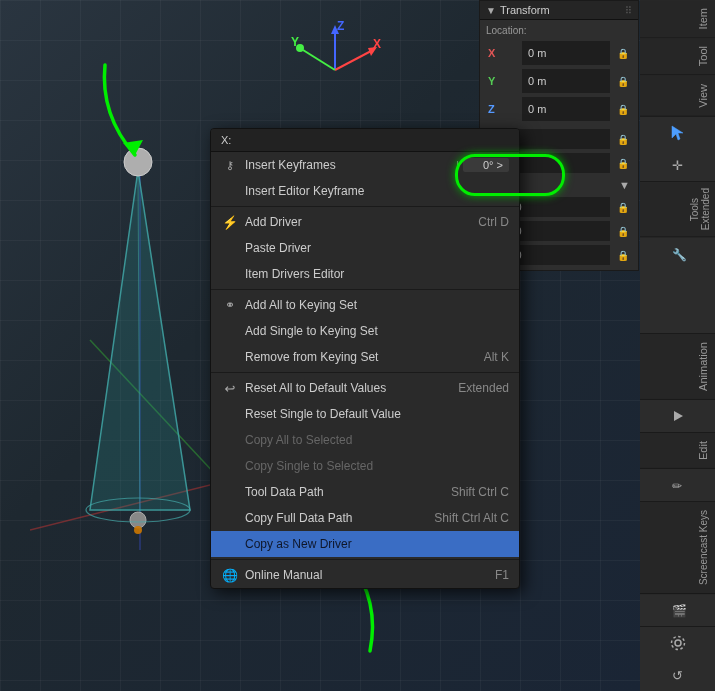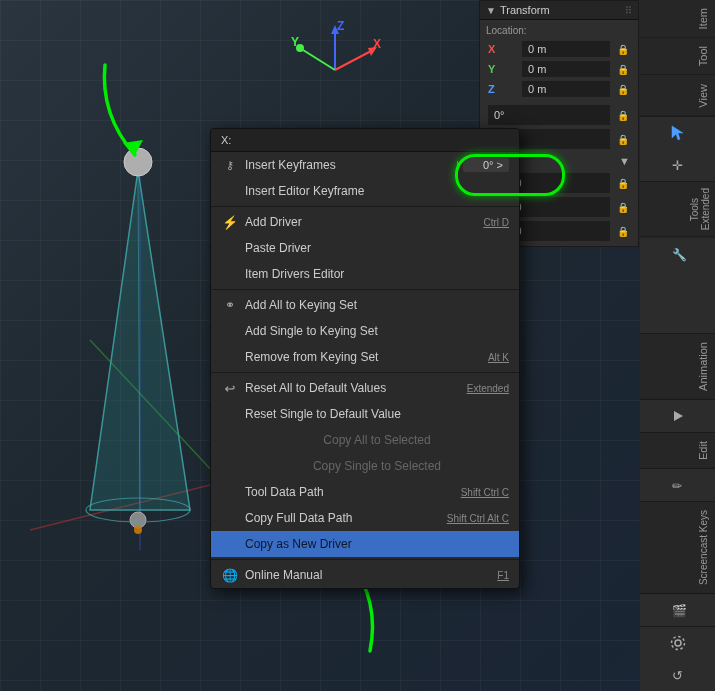--- a/index.html
+++ b/index.html
@@ -103,28 +103,26 @@
     }
 
     .menu-item.active {
       background: #3a6dc4;
       color: #0f172a;
     }
 
     .menu-item.disabled {
       color: #666;
       cursor: default;
-      justify-content: center;
     }
 
     .menu-item .shortcut {
       margin-left: auto;
       color: #888;
-      font-size: 10px;
-      text-decoration: underline;
+      font-size: 12px;
     }
 
     .menu-item .menu-icon {
       width: 18px;
       height: 18px;
       margin-right: 6px;
       display: flex;
       align-items: center;
       justify-content: center;
       font-size: 11px;
@@ -205,21 +203,21 @@
       text-align: center;
       background: #262626;
       border-top: 1px solid #1a1a1a;
     }
 
     
     .num-box {
       display: flex;
       align-items: center;
       background: #1e1e1e;
-      height: 16px;
+      height: 24px;
       padding: 0 6px;
       font-size: 11px;
       color: #ccc;
       flex: 1;
     }
 
     .lock-icon {
       color: #666;
       font-size: 10px;
       margin-left: 4px;

